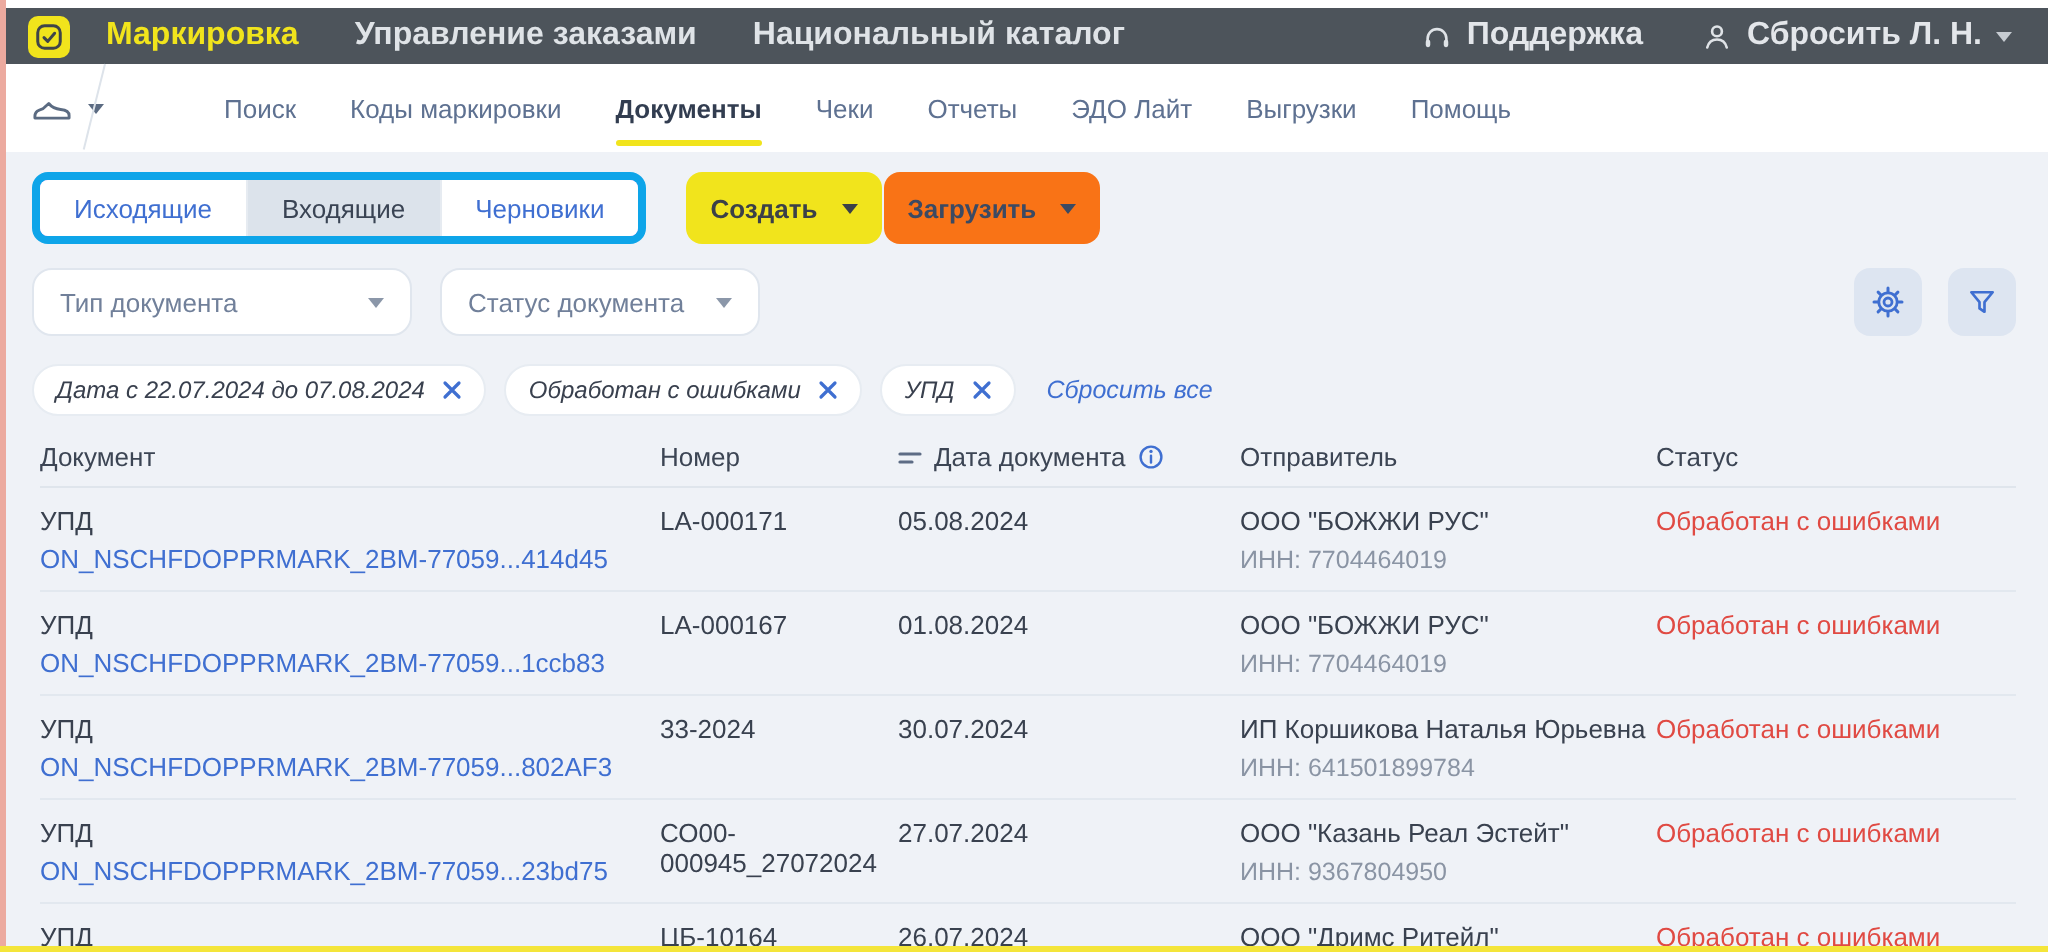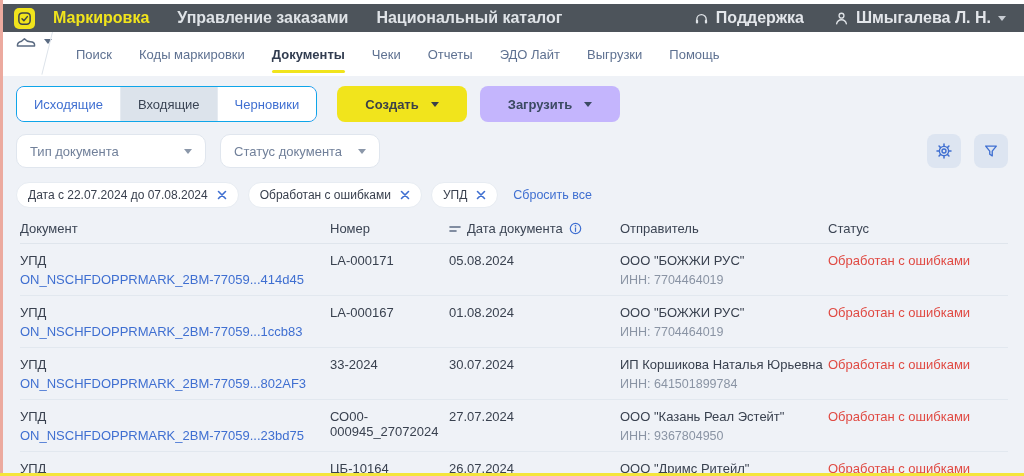--- a/index.html
+++ b/index.html
@@ -25,54 +25,54 @@
   }
   .logo svg { width: 15px; height: 15px; }
   .topbar-nav { display: flex; align-items: center; gap: 28px; margin-left: 18px; }
   .topbar-nav a { color: #dfe3e7; font-weight: 600; cursor: pointer; text-decoration: none; white-space: nowrap; }
   .topbar-nav a.active { color: #f1e41c; }
   .topbar-right { margin-left: auto; display: flex; align-items: center; gap: 30px; }
   .topbar-right .item { display: flex; align-items: center; gap: 7px; cursor: pointer; font-weight: 600; color: #e3e6ea; }
   .caret { width: 0; height: 0; border-left: 4px solid transparent; border-right: 4px solid transparent; border-top: 5px solid #c7ccd2; }
 
   
-  .subnav { position: relative; height: 44px; background: #ffffff; display: flex; align-items: flex-start; }
+  .subnav { position: relative; height: 44px; background: #ffffff; display: flex; align-items: center; gap: 36px; }
   .pg-switcher { display: flex; align-items: center; gap: 7px; padding: 0 2px 0 15px; cursor: pointer; }
   .pg-switcher svg { width: 22px; height: 18px; }
   .pg-switcher .caret { border-top-color: #5b6b82; }
   .diag { position: absolute; left: 52px; top: 0; height: 44px; width: 1px; background: #dde3ea; transform: rotate(14deg); transform-origin: top center; }
   .tabs { display: flex; align-items: stretch; gap: 27px; margin-left: 22px; height: 100%; }
   .tab { position: relative; display: flex; align-items: center; font-size: 13px; color: #5e7191; font-weight: 500; cursor: pointer; white-space: nowrap; }
   .tab.active { color: #323d50; font-weight: 600; }
   .tab.active::after { content: ""; position: absolute; left: 0; right: 0; bottom: 3px; height: 3px; background: #f1e41c; border-radius: 2px; }
 
   
   .content { padding: 10px 16px 0 16px; height: 400px; }
 
   .toolbar-row { display: flex; align-items: center; height: 36px; }
-  .segmented { display: flex; height: 36px; background: #f0abfc; border: 1px solid #0ea5e9; border-radius: 8px; overflow: hidden; }
+  .segmented { display: flex; height: 36px; background: #f0abfc; border: 4px solid #0ea5e9; border-radius: 8px; overflow: hidden; }
   .segment { padding: 0 17px; display: flex; align-items: center; font-size: 13px; color: #3f6fd1; cursor: pointer; border-right: 1px solid #e6ebf1; background: #ffffff; white-space: nowrap; }
   .segment:last-child { border-right: none; }
   .segment.selected { background: #dce3eb; color: #3a4454; }
-  .btn { height: 36px; border: none; border-radius: 8px; display: flex; align-items: center; gap: 12px; padding: 0 28px; font-size: 13px; font-family: "Liberation Sans", sans-serif; cursor: pointer; font-weight: 600; }
+  .btn { height: 36px; border: none; border-radius: 8px; display: flex; align-items: center; gap: 12px; padding: 0 12px; font-size: 13px; font-family: "Liberation Sans", sans-serif; cursor: pointer; font-weight: 600; }
   .btn .caret { border-top-color: #3b4048; }
   .btn-yellow { background: #f1e41c; color: #3b4048; margin-left: 20px; }
-  .btn-gray { background: #c4b5fd; color: #3b4a63; margin-left: 13px; }
+  .btn-gray { background: #f97316; color: #3b4a63; margin-left: 1px; }
   .btn-gray .caret { border-top-color: #3b4a63; }
 
   .filter-row { display: flex; align-items: center; margin-top: 12px; height: 34px; }
   .select { height: 34px; background: #ffffff; border: 1px solid #e0e6ee; border-radius: 10px; display: flex; align-items: center; justify-content: space-between; padding: 0 13px; font-size: 13px; color: #71809a; cursor: pointer; }
   .select .caret { border-top-color: #8b97a9; }
   .select-type { width: 190px; }
   .select-status { width: 160px; margin-left: 14px; }
   .icon-btns { margin-left: auto; display: flex; gap: 13px; }
   .icon-btn { width: 34px; height: 34px; border: none; border-radius: 8px; background: #dde5f1; display: flex; align-items: center; justify-content: center; cursor: pointer; }
   .icon-btn svg { width: 16px; height: 16px; }
 
-  .chips-row { display: flex; align-items: center; margin-top: 14px; height: 26px; gap: 9px; }
+  .chips-row { display: flex; align-items: center; margin-top: 14px; height: 26px; gap: 9px; font-style: italic; }
   .chip { height: 26px; background: #ffffff; border: 1px solid #e7ecf2; border-radius: 13px; display: flex; align-items: center; gap: 9px; padding: 0 11px; font-size: 12px; color: #39404e; white-space: nowrap; }
   .chip svg { width: 10px; height: 10px; cursor: pointer; }
   .reset-link { font-size: 12.5px; color: #3f6fd1; cursor: pointer; margin-left: 6px; white-space: nowrap; }
 
   
   .table { margin-top: 6px; padding-left: 4px; }
   .t-grid { display: grid; grid-template-columns: 310px 119px 171px 208px 1fr; align-items: center; }
   .t-head { height: 30px; border-bottom: 1px solid #dfe5ec; font-size: 13px; color: #3c4554; }
   .t-head .h-date { display: flex; align-items: center; gap: 6px; }
   .t-row { align-items: start; padding: 9px 0 8px 0; min-height: 48px; border-bottom: 1px solid #e2e8ef; font-size: 13px; color: #39414f; background: transparent; }
@@ -110,21 +110,21 @@
           <rect x="2" y="9.4" width="2.4" height="4" rx="1.1" fill="#dfe3e7"></rect>
           <rect x="11.6" y="9.4" width="2.4" height="4" rx="1.1" fill="#dfe3e7"></rect>
         </svg>
         <span>Поддержка</span>
       </div>
       <div class="item">
         <svg width="15" height="15" viewBox="0 0 16 16">
           <circle cx="8" cy="5" r="2.6" fill="none" stroke="#dfe3e7" stroke-width="1.4"></circle>
           <path d="M2.8 13.6c.7-2.9 2.7-4.3 5.2-4.3s4.5 1.4 5.2 4.3" fill="none" stroke="#dfe3e7" stroke-width="1.4" stroke-linecap="round"></path>
         </svg>
-        <span>Шмыгалева Л. Н.</span>
+        <span>Сбросить Л. Н.</span>
         <span class="caret"></span>
       </div>
     </div>
   </div>
 
   <div class="subnav">
     <div class="pg-switcher">
       <svg viewBox="0 0 24 20">
         <path d="M2.5 14.5c0-2.6 2-3.4 4.6-4.2l3.1-2.8c1.6 2 4 3.1 6.6 3.3 2.8.2 4.7 1.2 4.7 3.4v1.4h-19z" fill="none" stroke="#5b6b82" stroke-width="1.6" stroke-linejoin="round"></path>
       </svg>

